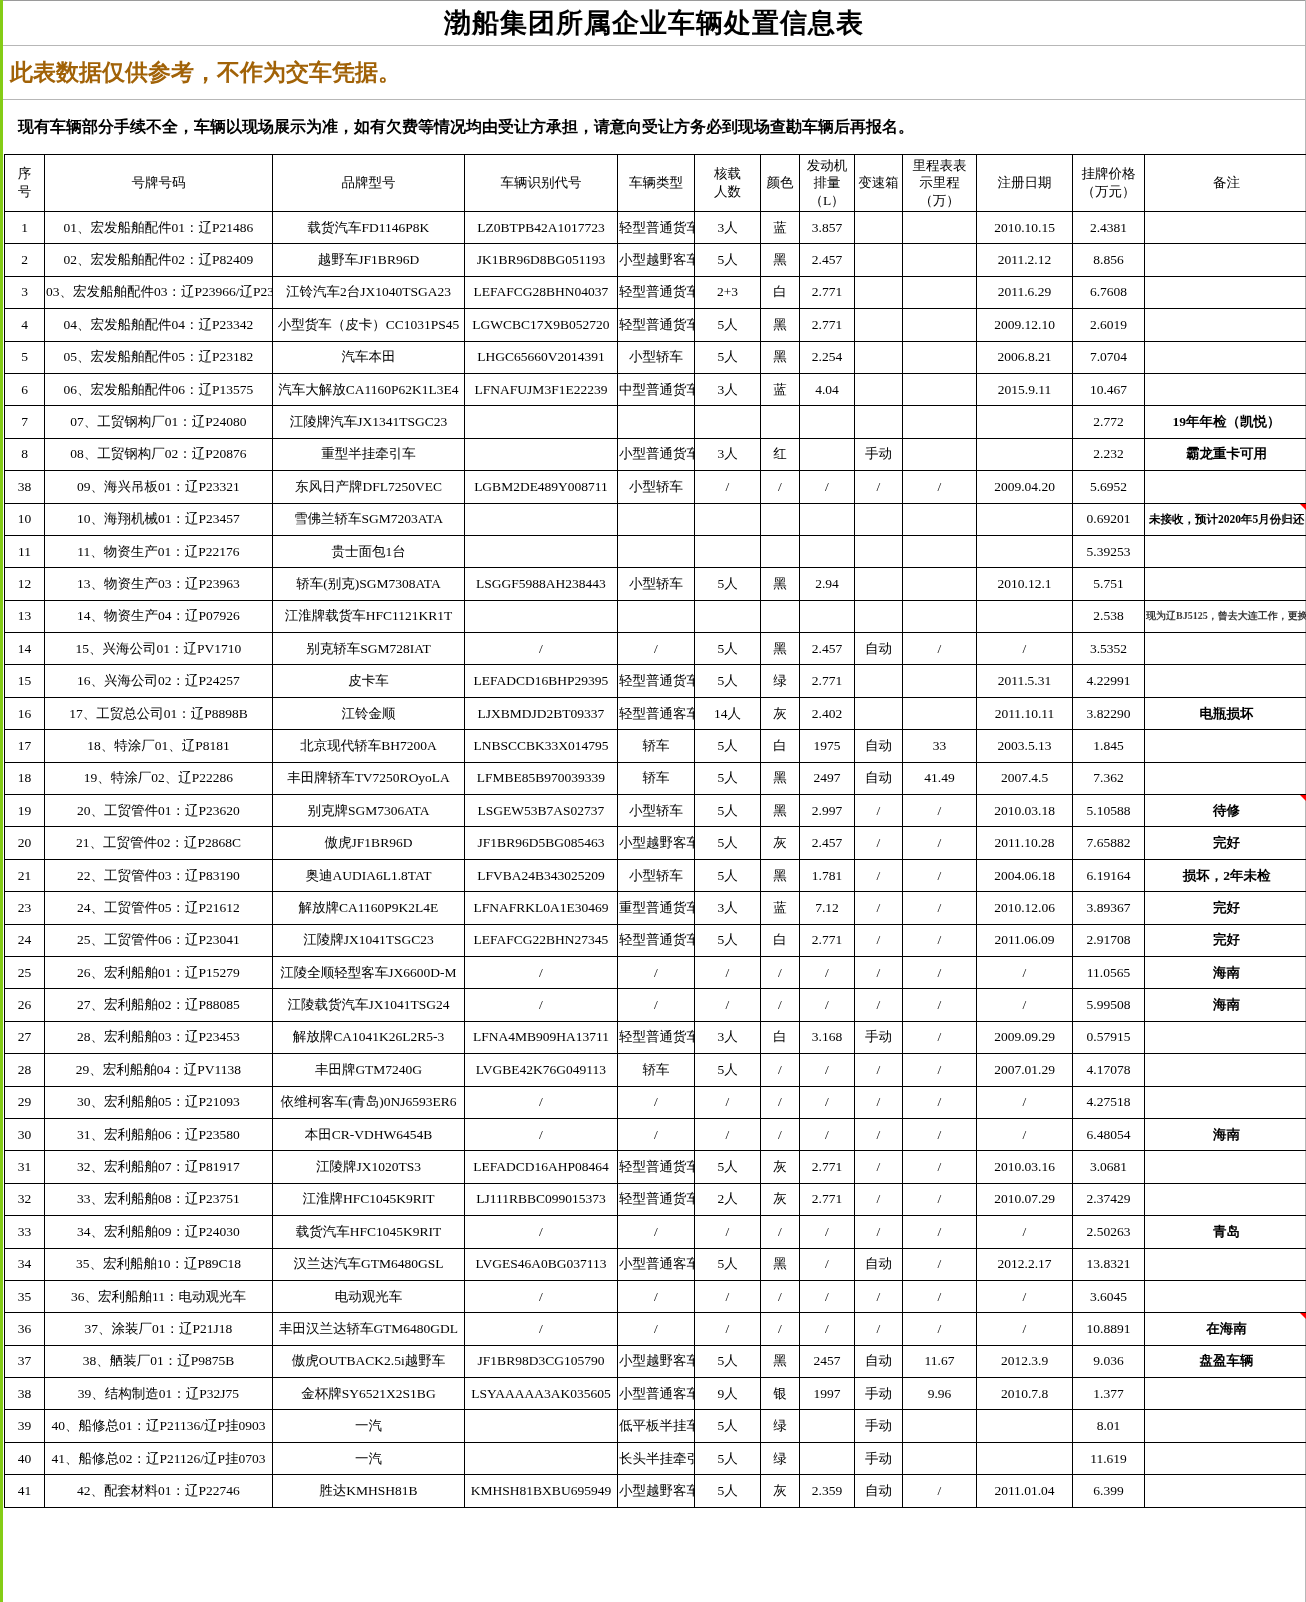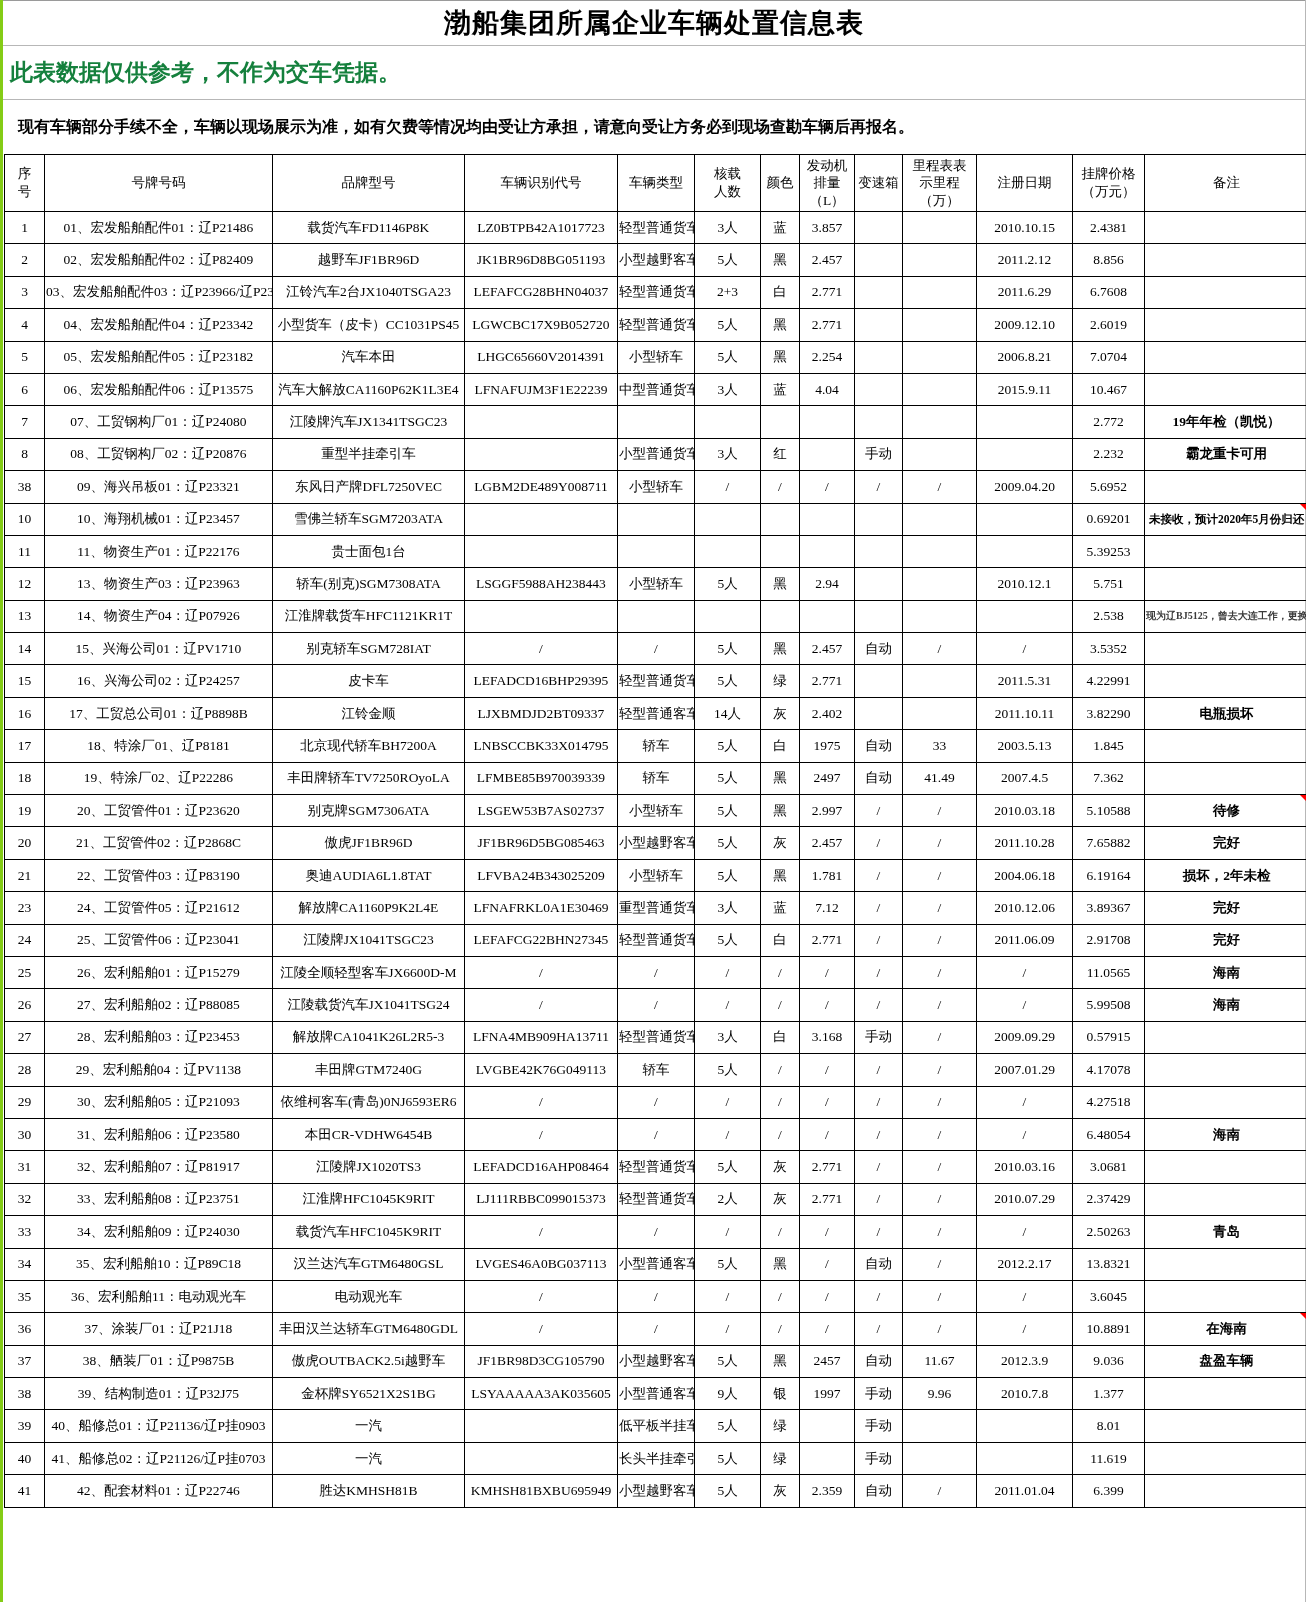--- a/index.html
+++ b/index.html
@@ -21,21 +21,21 @@
   .title-band h1 {
     font-family: "Liberation Sans", "DejaVu Sans", sans-serif;
     font-size: 27px; font-weight: bold; letter-spacing: 1px;
   }
   .red-band {
     height: 54px; border-bottom: 1px solid #b7b7b7;
     display: flex; align-items: center; padding-left: 7px;
   }
   .red-band p {
     font-family: "Liberation Sans", "DejaVu Sans", sans-serif;
-    color: #15803d; font-size: 23px; font-weight: bold;
+    color: #a16207; font-size: 23px; font-weight: bold;
   }
   .note-band {
     height: 54px; display: flex; align-items: center; padding-left: 15px;
   }
   .note-band p {
     font-family: "Liberation Sans", "DejaVu Sans", sans-serif;
     font-size: 16px; font-weight: bold;
   }
   table.vtable {
     border-collapse: collapse; table-layout: fixed;

